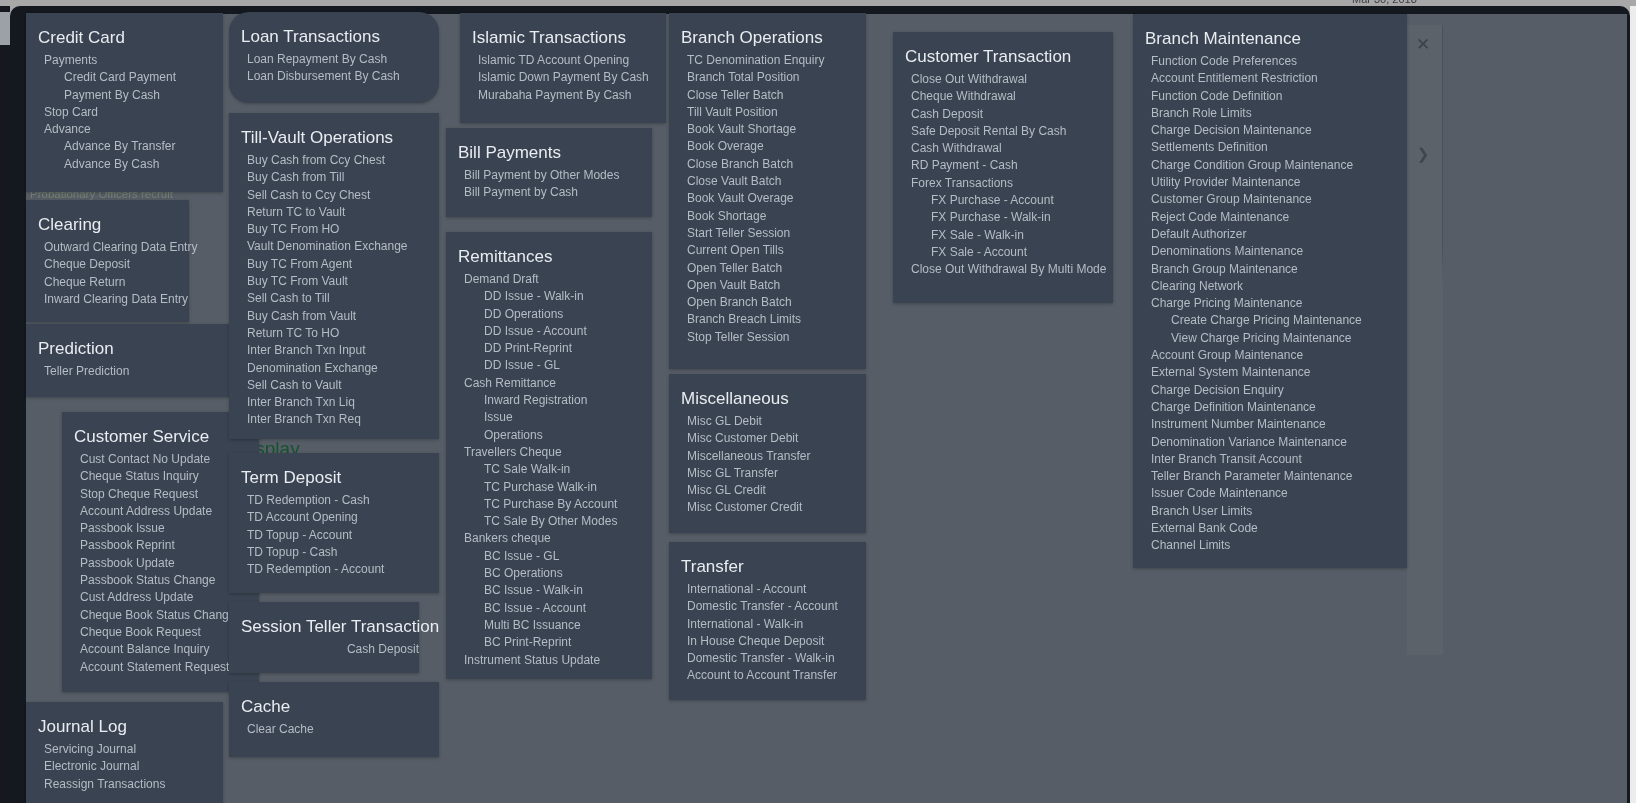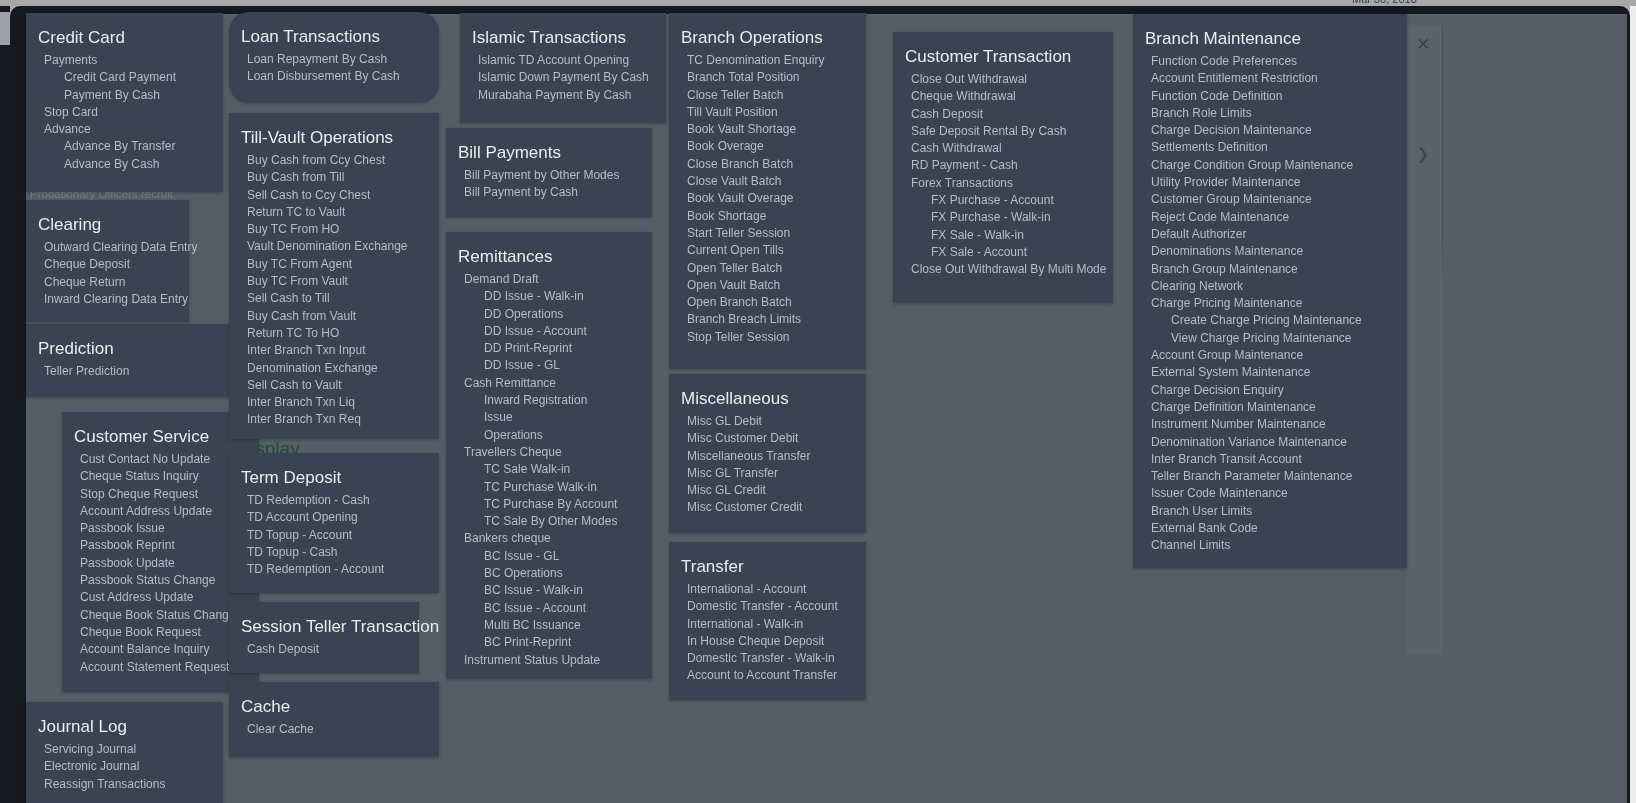--- a/index.html
+++ b/index.html
@@ -42,21 +42,21 @@
   .mi.lvl2{padding-left:38px;}
 
   .p-credit-card{left:26px;top:13px;width:197px;min-height:179px;}
   .p-clearing{left:26px;top:200px;width:163px;min-height:122px;}
   .p-prediction{left:26px;top:324px;width:221px;min-height:73px;}
   .p-customer-service{left:26px;top:412px;width:197px;min-height:280px;margin-left:36px;}
   .p-journal-log{left:26px;top:702px;width:197px;min-height:91px;}
   .p-loan-transactions{left:229px;top:12px;width:210px;min-height:91px;border-radius:20px;}
   .p-till-vault{left:229px;top:113px;width:210px;min-height:324px;}
   .p-term-deposit{left:229px;top:453px;width:210px;min-height:140px;}
-  .p-session-teller{left:229px;top:602px;width:190px;min-height:71px;}
+  .p-session-teller{left:229px;top:602px;width:190px;min-height:71px;text-align:right;}
   .p-cache{left:229px;top:682px;width:210px;min-height:75px;}
   .p-islamic{left:460px;top:13px;width:206px;min-height:110px;}
   .p-bill-payments{left:446px;top:128px;width:206px;min-height:89px;}
   .p-remittances{left:446px;top:232px;width:206px;min-height:443px;}
   .p-branch-operations{left:669px;top:13px;width:197px;min-height:356px;}
   .p-miscellaneous{left:669px;top:374px;width:197px;min-height:159px;}
   .p-transfer{left:669px;top:542px;width:197px;min-height:158px;}
   .p-customer-transaction{left:879px;top:32px;width:220px;min-height:271px;margin-left:14px;}
   .p-branch-maintenance{left:1133px;top:14px;width:274px;min-height:554px;}
 </style>

